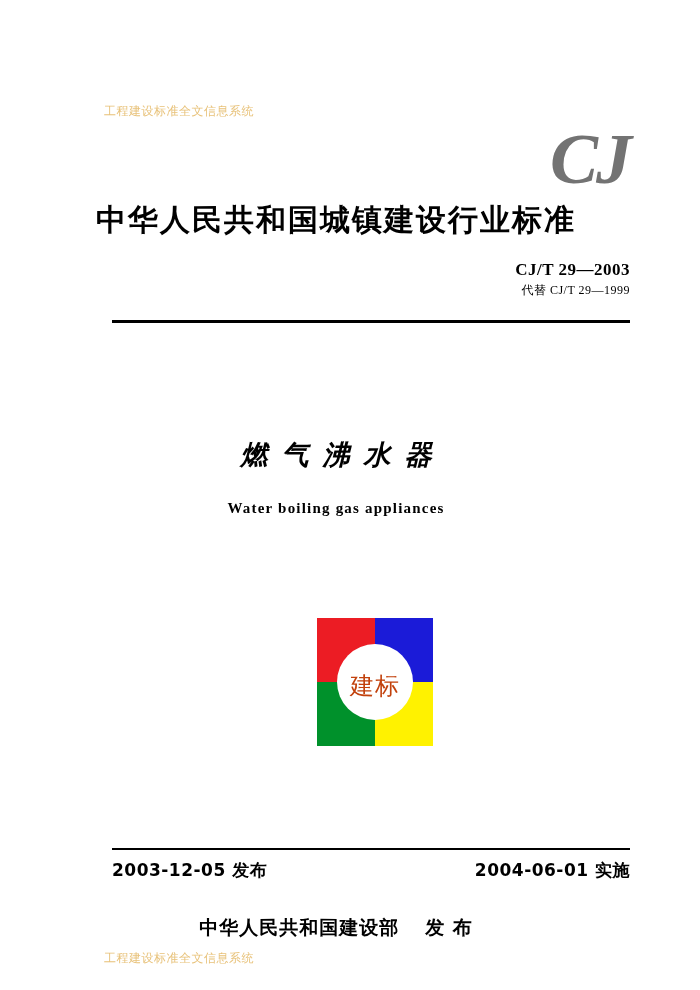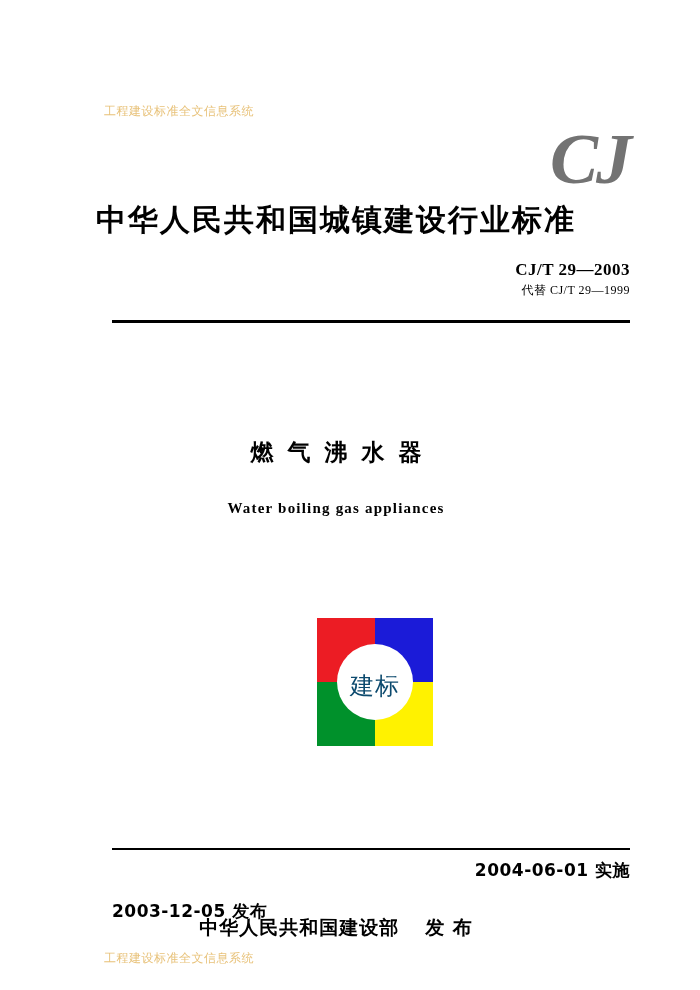--- a/index.html
+++ b/index.html
@@ -101,23 +101,24 @@
   }
 
   .doc-title-cn {
     position: absolute;
     left: 0;
     right: 0;
     top: 437px;
     text-align: center;
     font-family: "DejaVu Sans", sans-serif;
     font-weight: bold;
-    font-size: 23px;
+    font-size: 27px;
     letter-spacing: 14px;
     text-indent: 14px;
+    font-style: italic;
   }
 
   .doc-title-en {
     position: absolute;
     left: 0;
     right: 0;
     top: 500px;
     text-align: center;
     font-family: "Liberation Serif", serif;
     font-weight: bold;
@@ -152,42 +153,41 @@
   }
   .emblem .emblem-text {
     position: absolute;
     left: 0;
     top: 52px;
     width: 116px;
     text-align: center;
     font-family: "DejaVu Sans", sans-serif;
     font-size: 24px;
     font-weight: 500;
-    color: #0c4a6e;
+    color: #c2410c;
     letter-spacing: 1px;
   }
 
   .rule-bottom {
     position: absolute;
     left: 112px;
     right: 42px;
     top: 848px;
     height: 2px;
     background: #000;
   }
 
   .issue-date {
     position: absolute;
     left: 112px;
     top: 859px;
     font-family: "DejaVu Sans", sans-serif;
     font-size: 17px;
     font-weight: bold;
     letter-spacing: 0.5px;
-    margin-top: 41px;
   }
   .effective-date {
     position: absolute;
     right: 42px;
     top: 859px;
     font-family: "DejaVu Sans", sans-serif;
     font-size: 17px;
     font-weight: bold;
     letter-spacing: 0.5px;
   }

